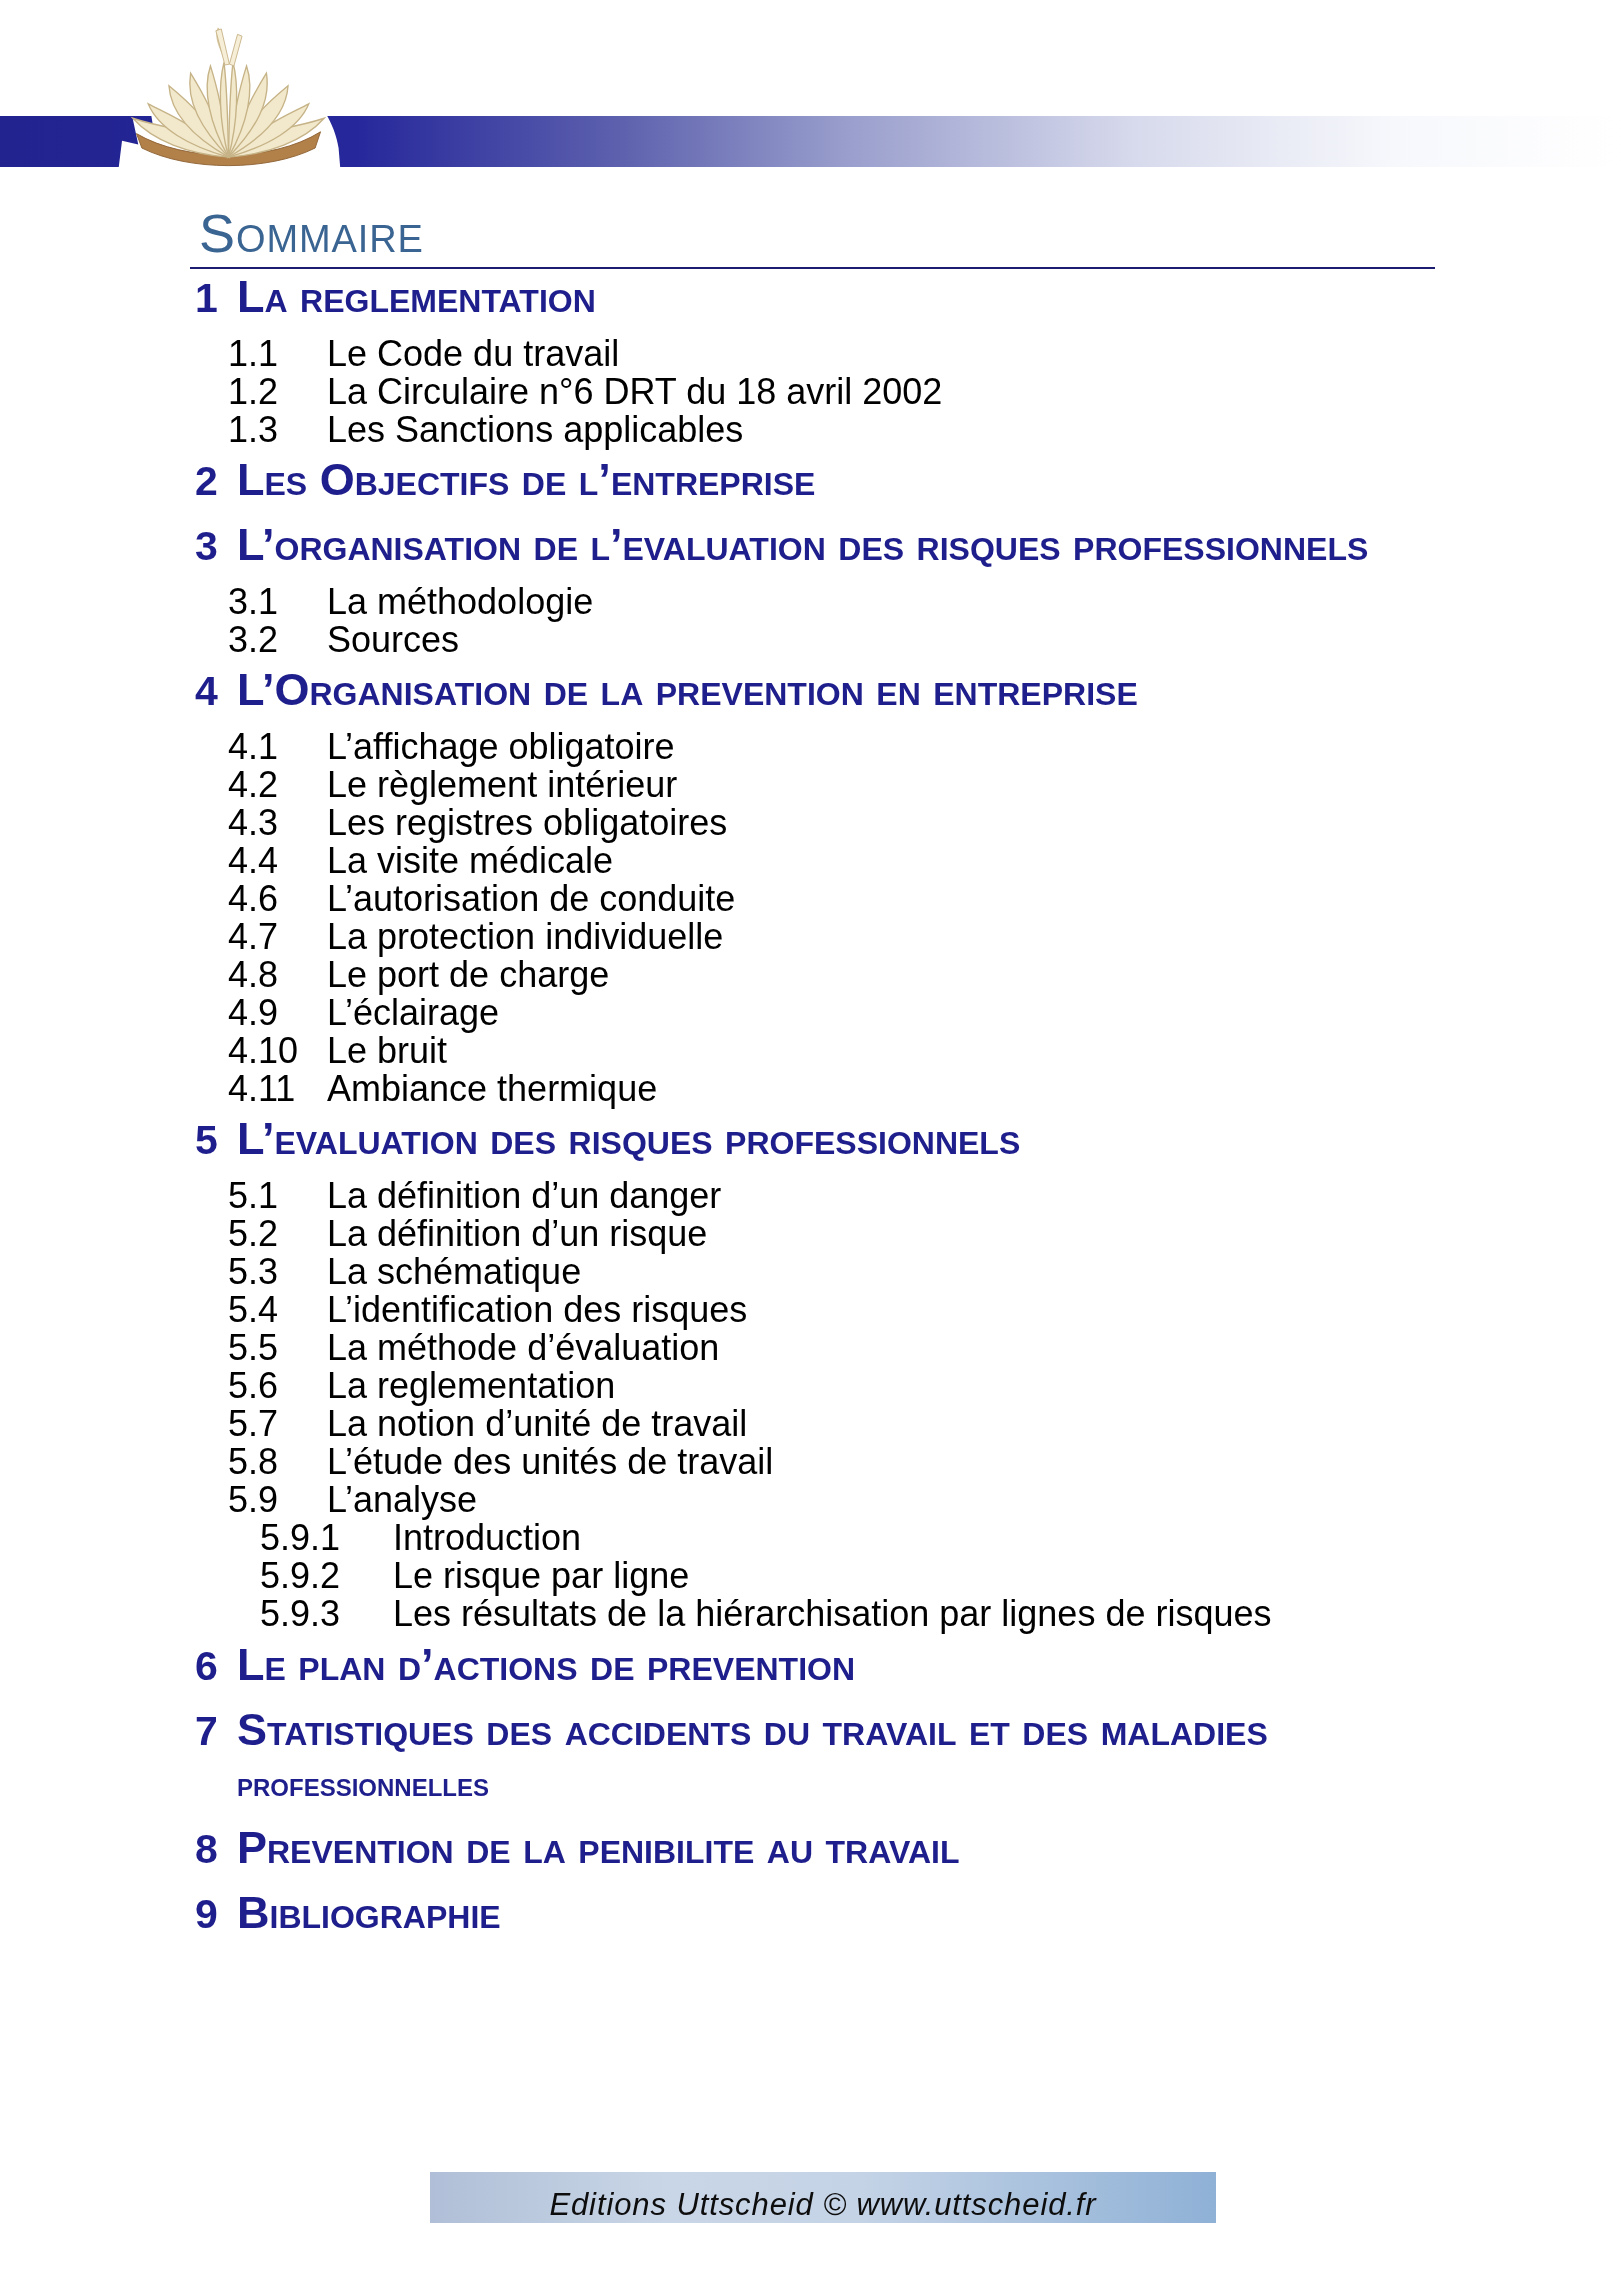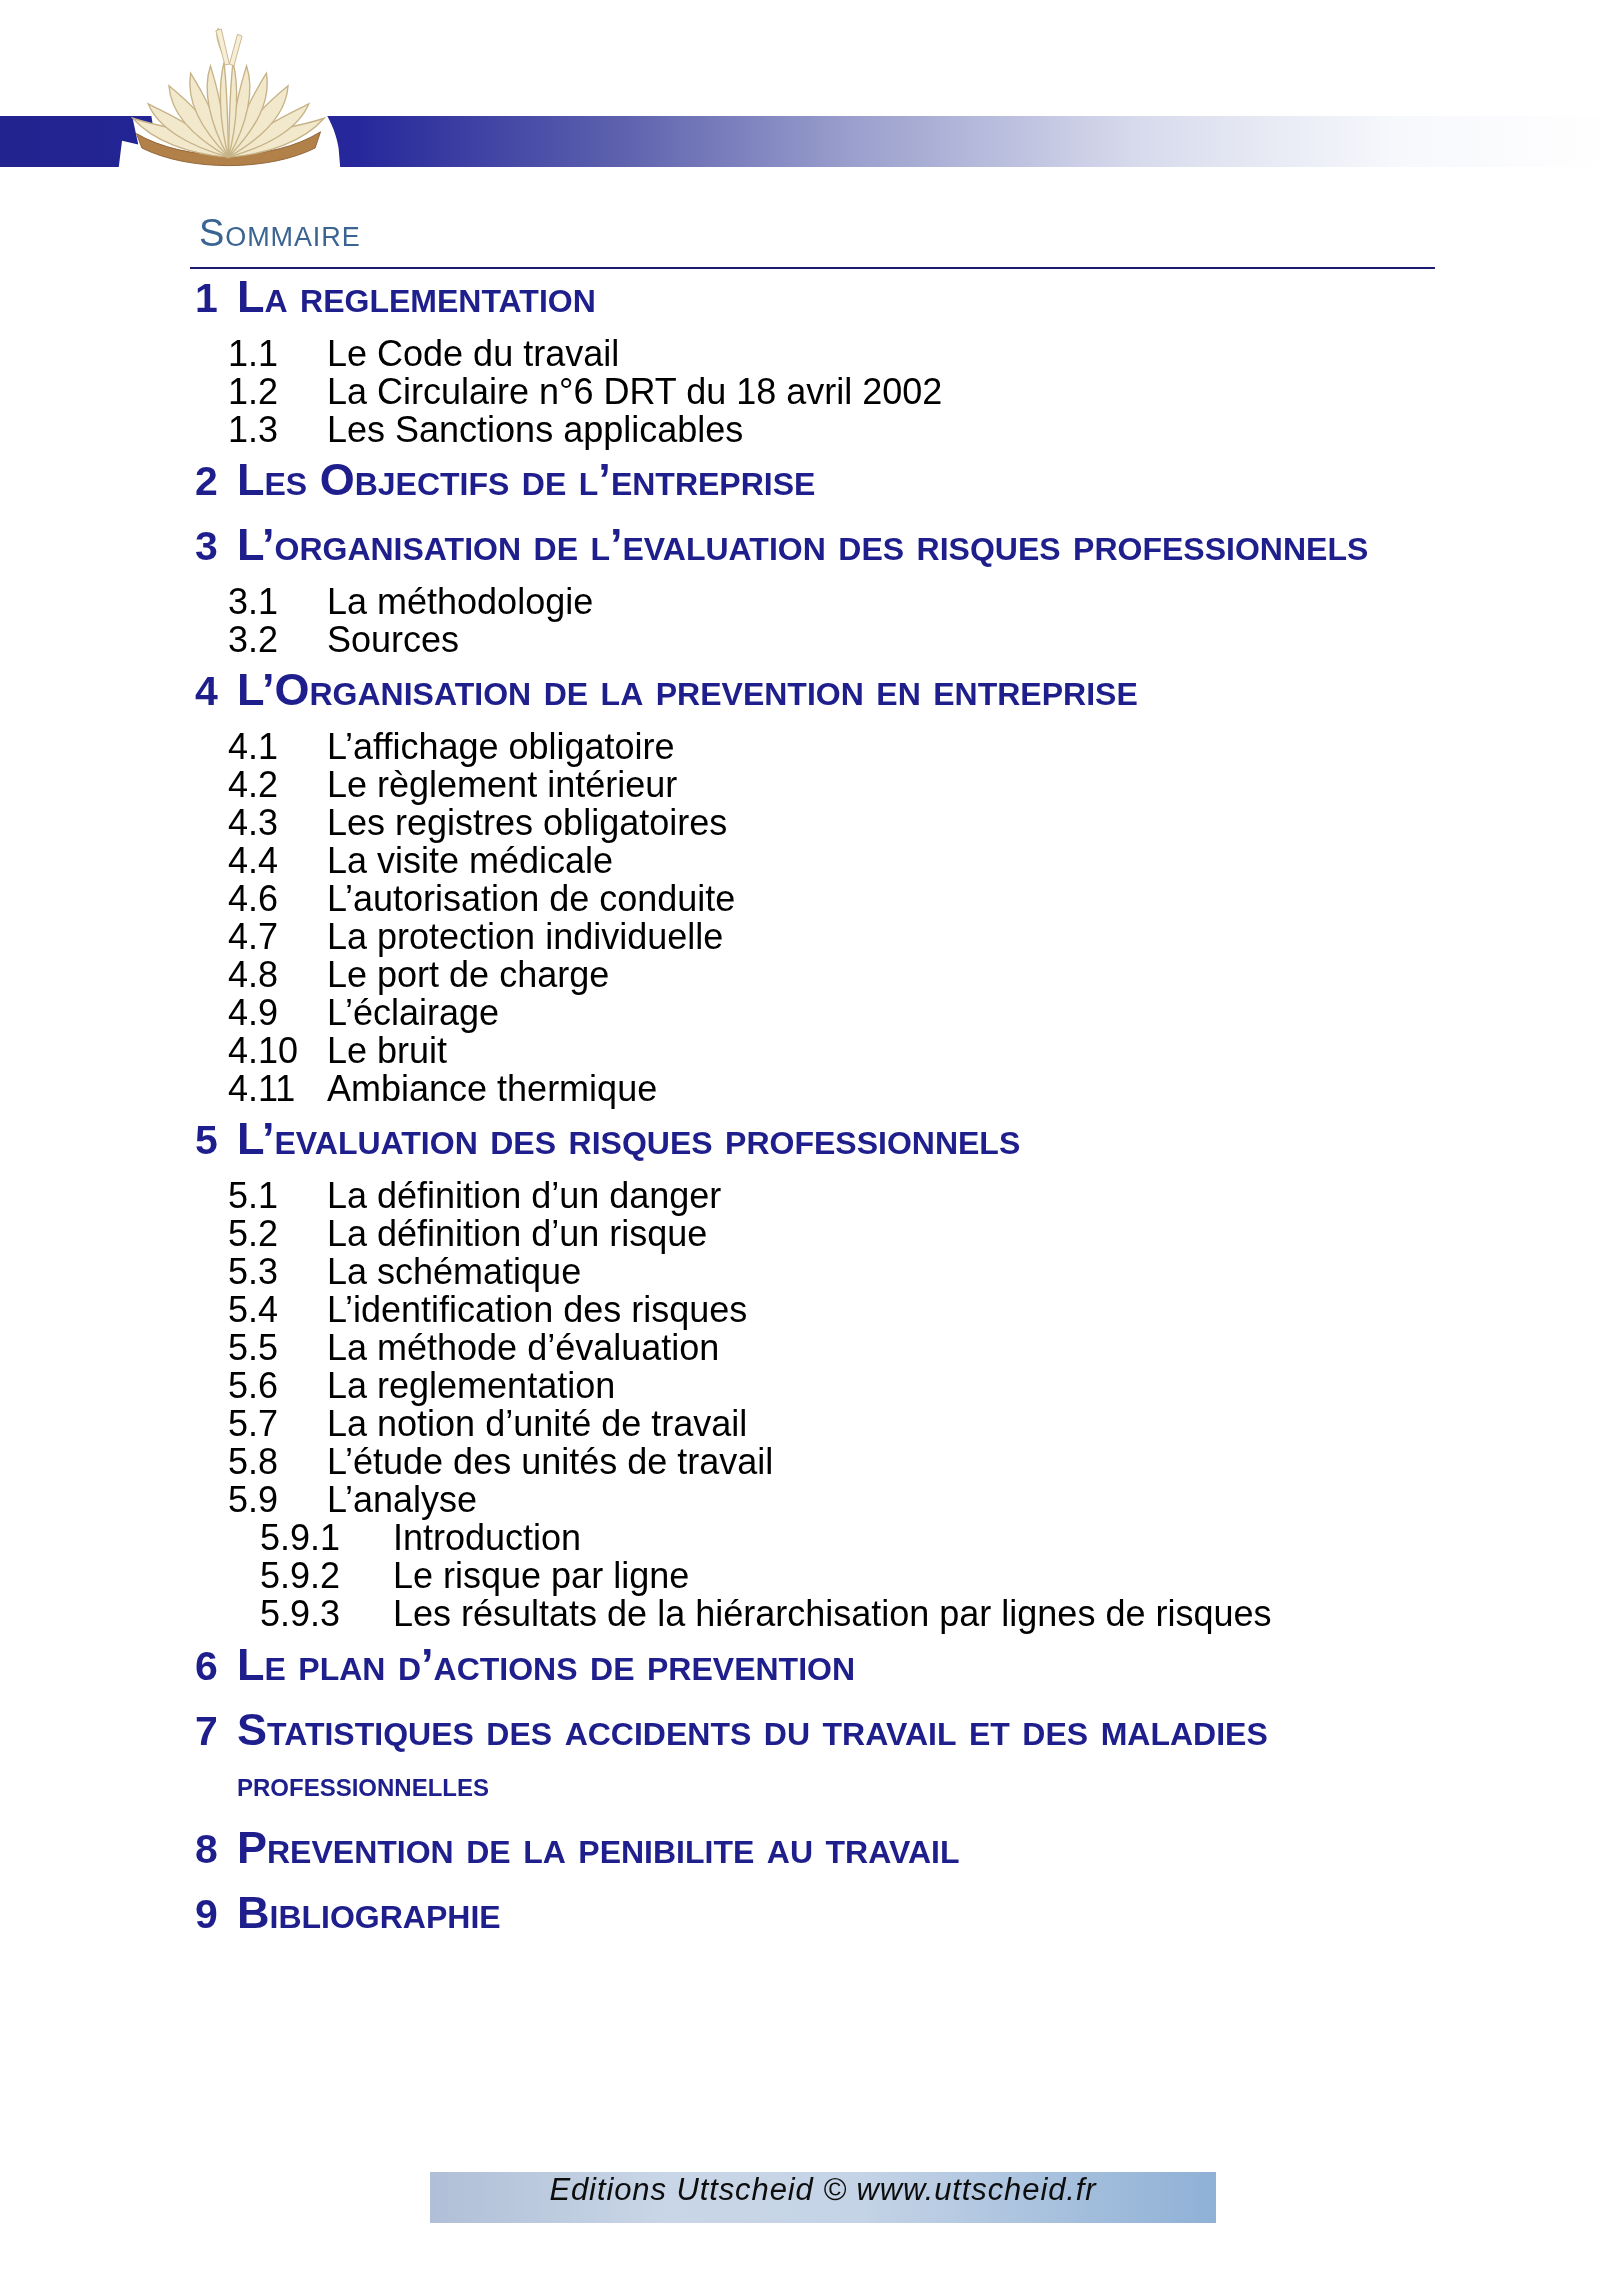--- a/index.html
+++ b/index.html
@@ -11,21 +11,21 @@
   .header-band{
     position:absolute; left:0; top:116px; width:1621px; height:51px;
     background:linear-gradient(to right,
       var(--band-left,#22238f) 0%, #26279b 22%, #5c60ad 38%,
       #989dcc 52%, #d7daec 70%, #f7f8fc 86%, #ffffff 100%);
   }
   .book-art{ position:absolute; left:113px; top:25px; width:231px; height:145px; }
   
   .doc-title{
     padding-top:205px; margin-left:199px;
-    font-size:38px; line-height:56px; font-variant:small-caps;
+    font-size:54px; line-height:56px; font-variant:small-caps;
     color:var(--title-blue,#3a6491); letter-spacing:0.9px;
   }
   .title-rule{
     margin:6.3px 0 0 190px; width:1245px; height:0;
     border:none; border-top:2.7px solid var(--rule-navy,#1c1c70);
   }
   
   #toc{ padding-left:195px; }
   .row{ display:flex; align-items:baseline; }
   .row .num{ display:inline-block; }
@@ -48,21 +48,21 @@
   .row.l2{ margin-left:33px; }
   .row.l2 .num{ flex:0 0 99px; }
   .row.l3{ margin-left:65px; }
   .row.l3 .num{ flex:0 0 133px; }
   
   .footer-band{
     position:absolute; left:430px; top:2172px; width:786px; height:51px;
     background:linear-gradient(to right,
       var(--footer-left,#b0bfd7) 0%, #c9d6e7 30%, #c4d3e6 55%,
       var(--footer-right,#8fb1d6) 100%);
-    display:flex; align-items:flex-start; justify-content:center;
+    display:flex; align-items:flex-end; justify-content:center;
   }
   .footer-band .footer-text{
     font-style:italic; font-size:31px; color:#0d0d0d; letter-spacing:0.9px;
   }
 </style>
 </head>
 <body>
 
 <div class="page">
 

